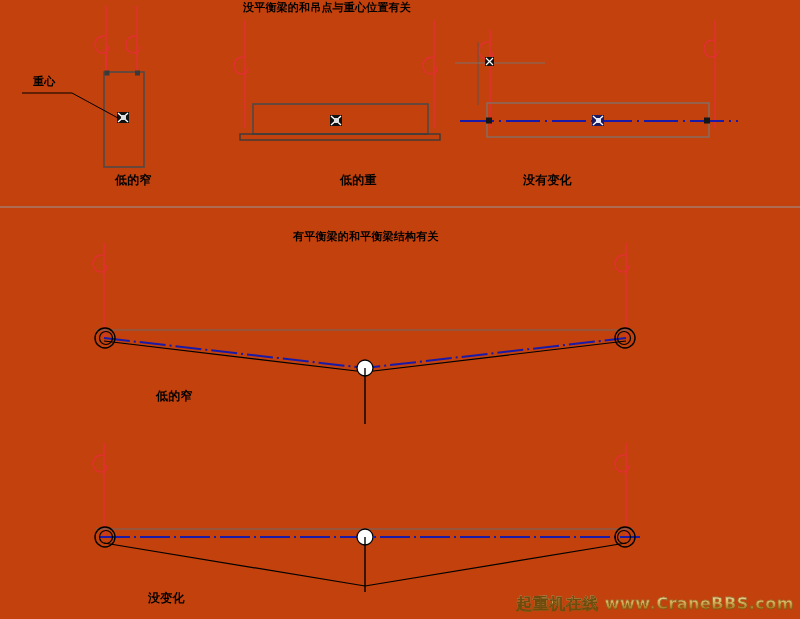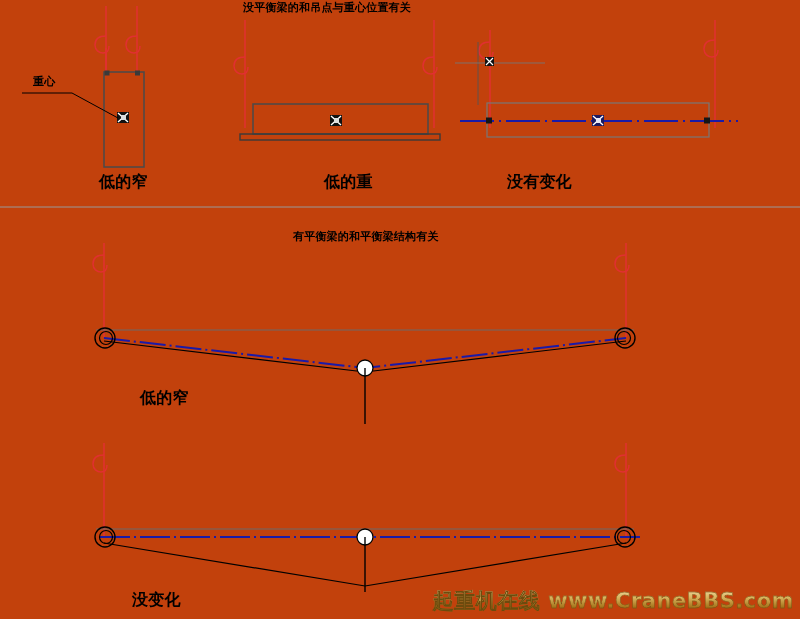--- a/index.html
+++ b/index.html
@@ -30,32 +30,33 @@
     color: #000000;
     white-space: nowrap;
     line-height: 1;
     font-weight: bold;
   }
   .title-text {
     font-size: 11px;
     letter-spacing: 0.2px;
   }
   .caption-text {
-    font-size: 16px;
+    font-size: 12px;
     letter-spacing: 0.2px;
+    margin-left: 16px;
   }
   .anno-text {
     font-size: 11px;
     letter-spacing: 0.2px;
   }
   .watermark {
     position: absolute;
     right: 6px;
     bottom: 4px;
-    font-size: 21px;
+    font-size: 16px;
     font-weight: bold;
     white-space: nowrap;
     font-family: "DejaVu Sans", "Liberation Sans", sans-serif;
     background: linear-gradient(180deg, #f3e3b6 0%, #d9b45e 38%, #a8781f 70%, #8a5f12 100%);
     -webkit-background-clip: text;
     background-clip: text;
     color: transparent;
     -webkit-text-stroke: 0.4px #6d4a0d;
     letter-spacing: 0.5px;
   }

